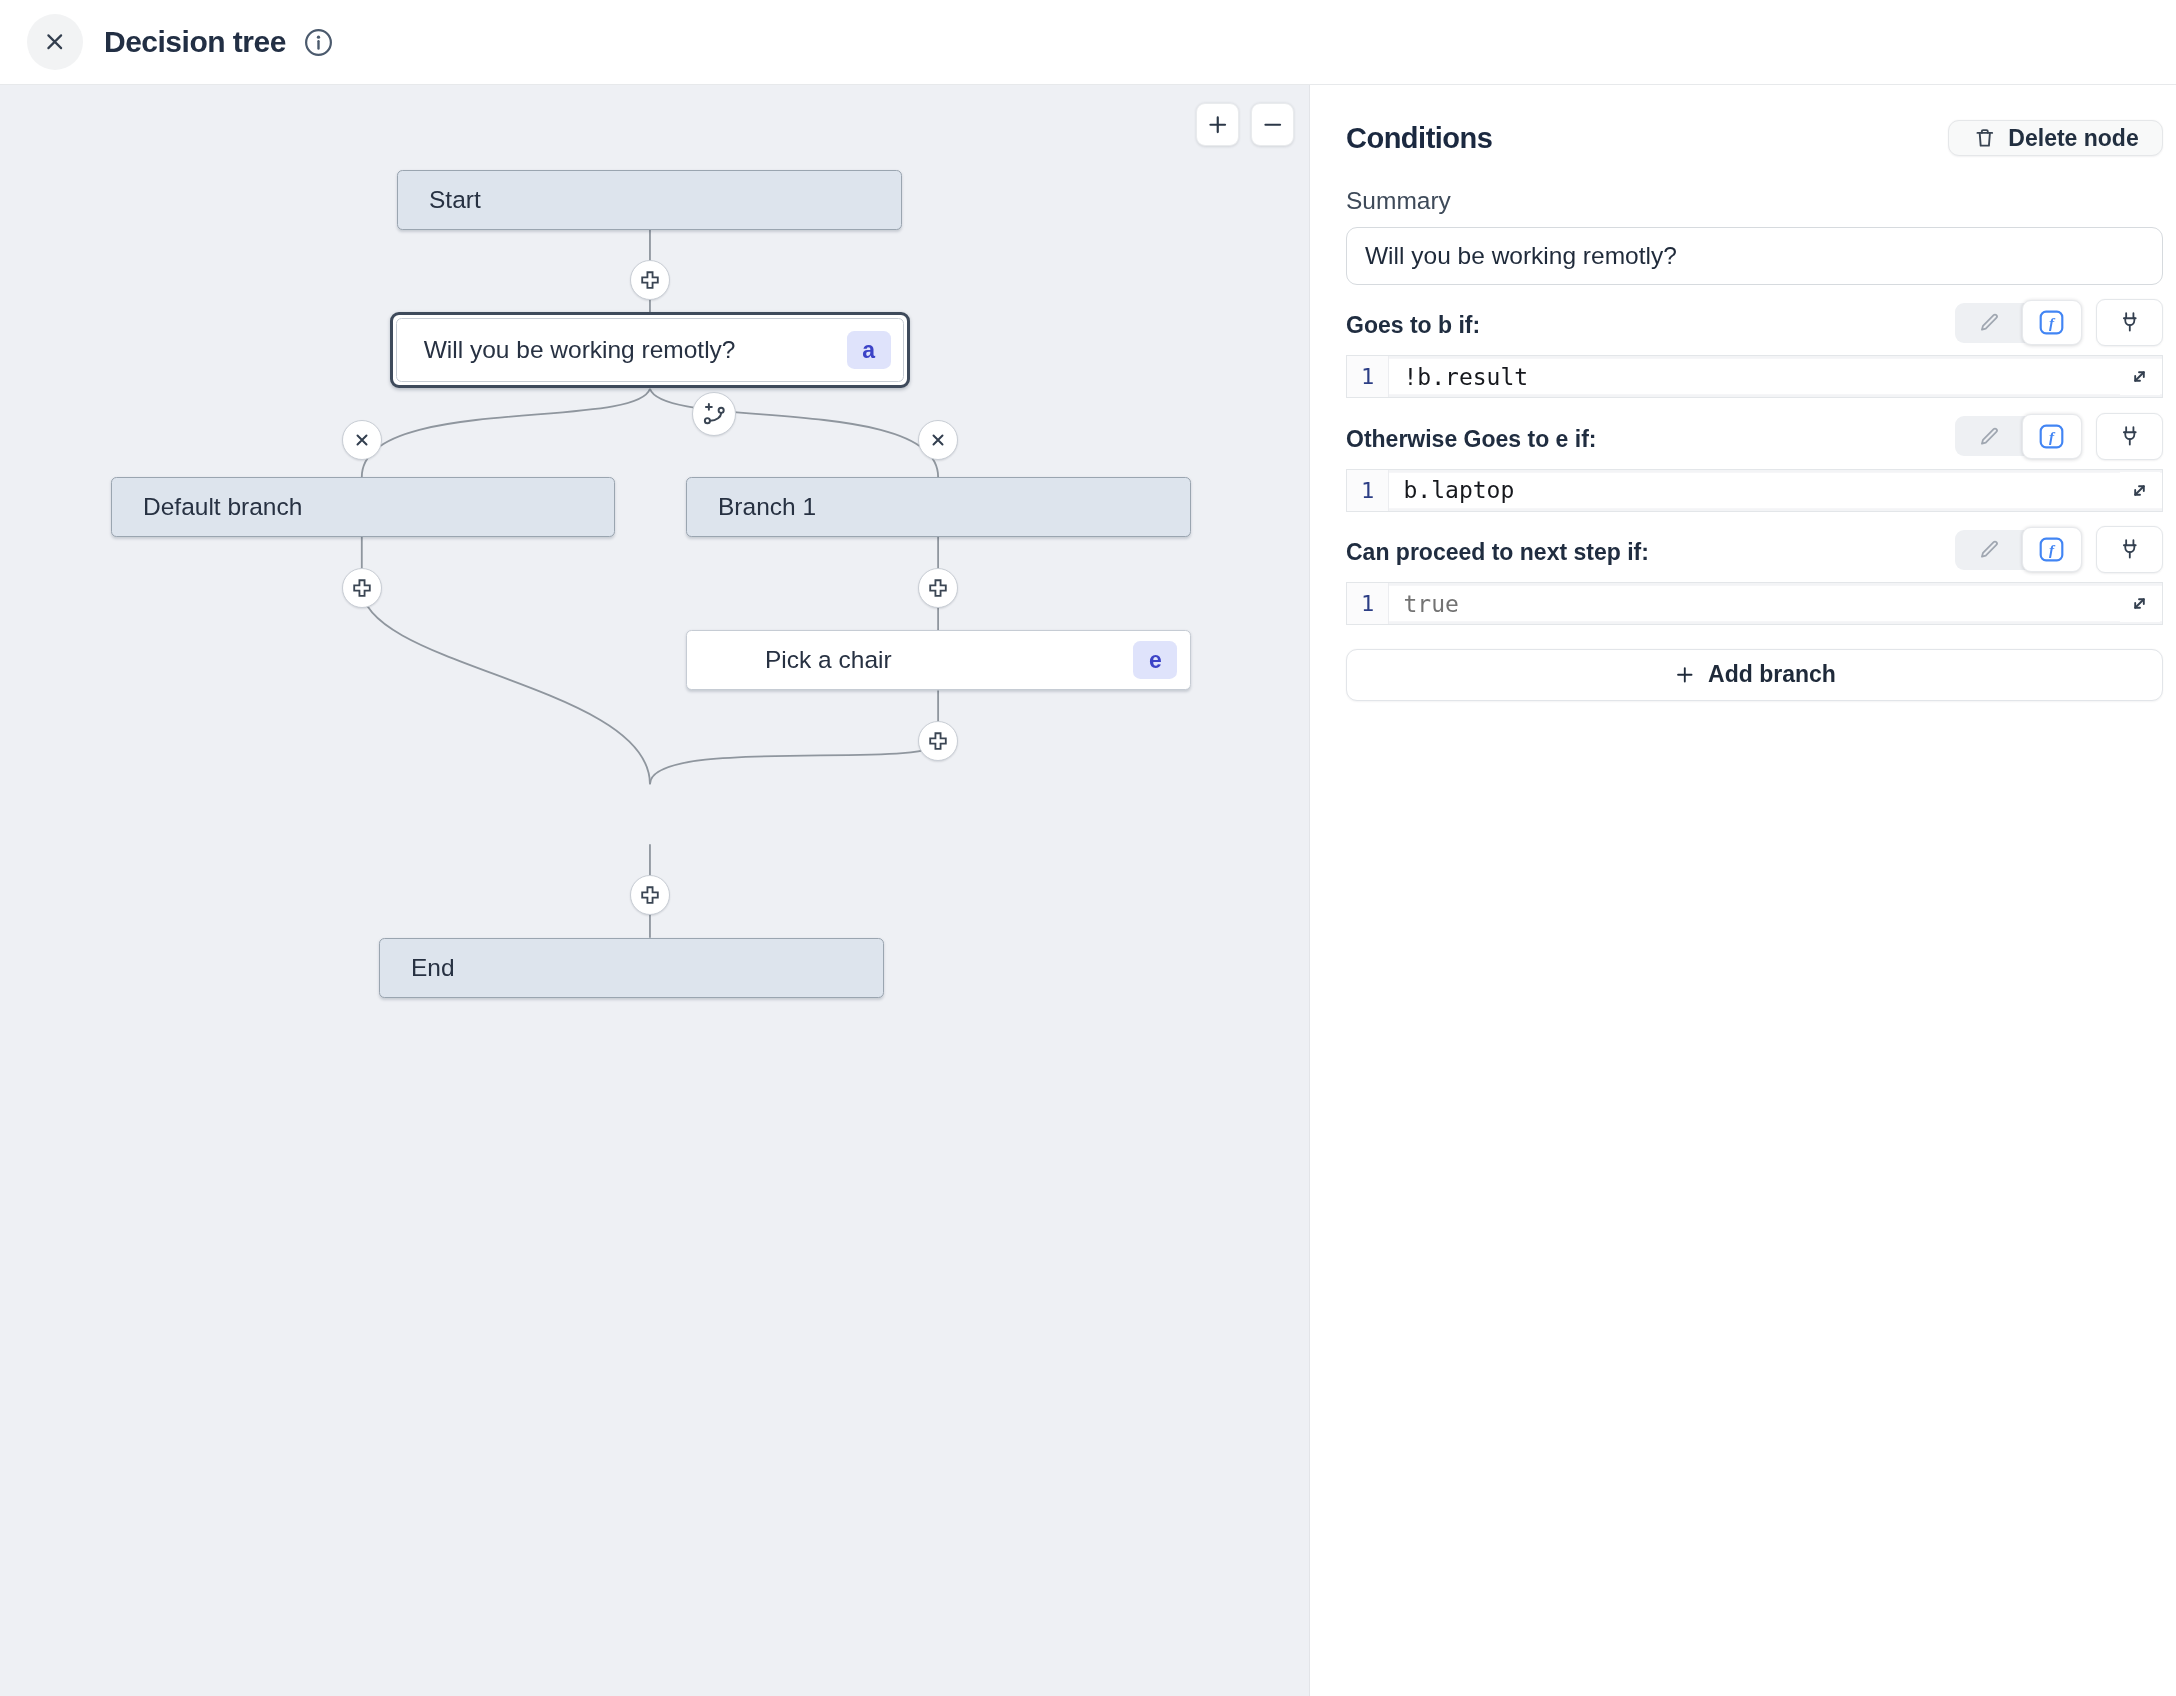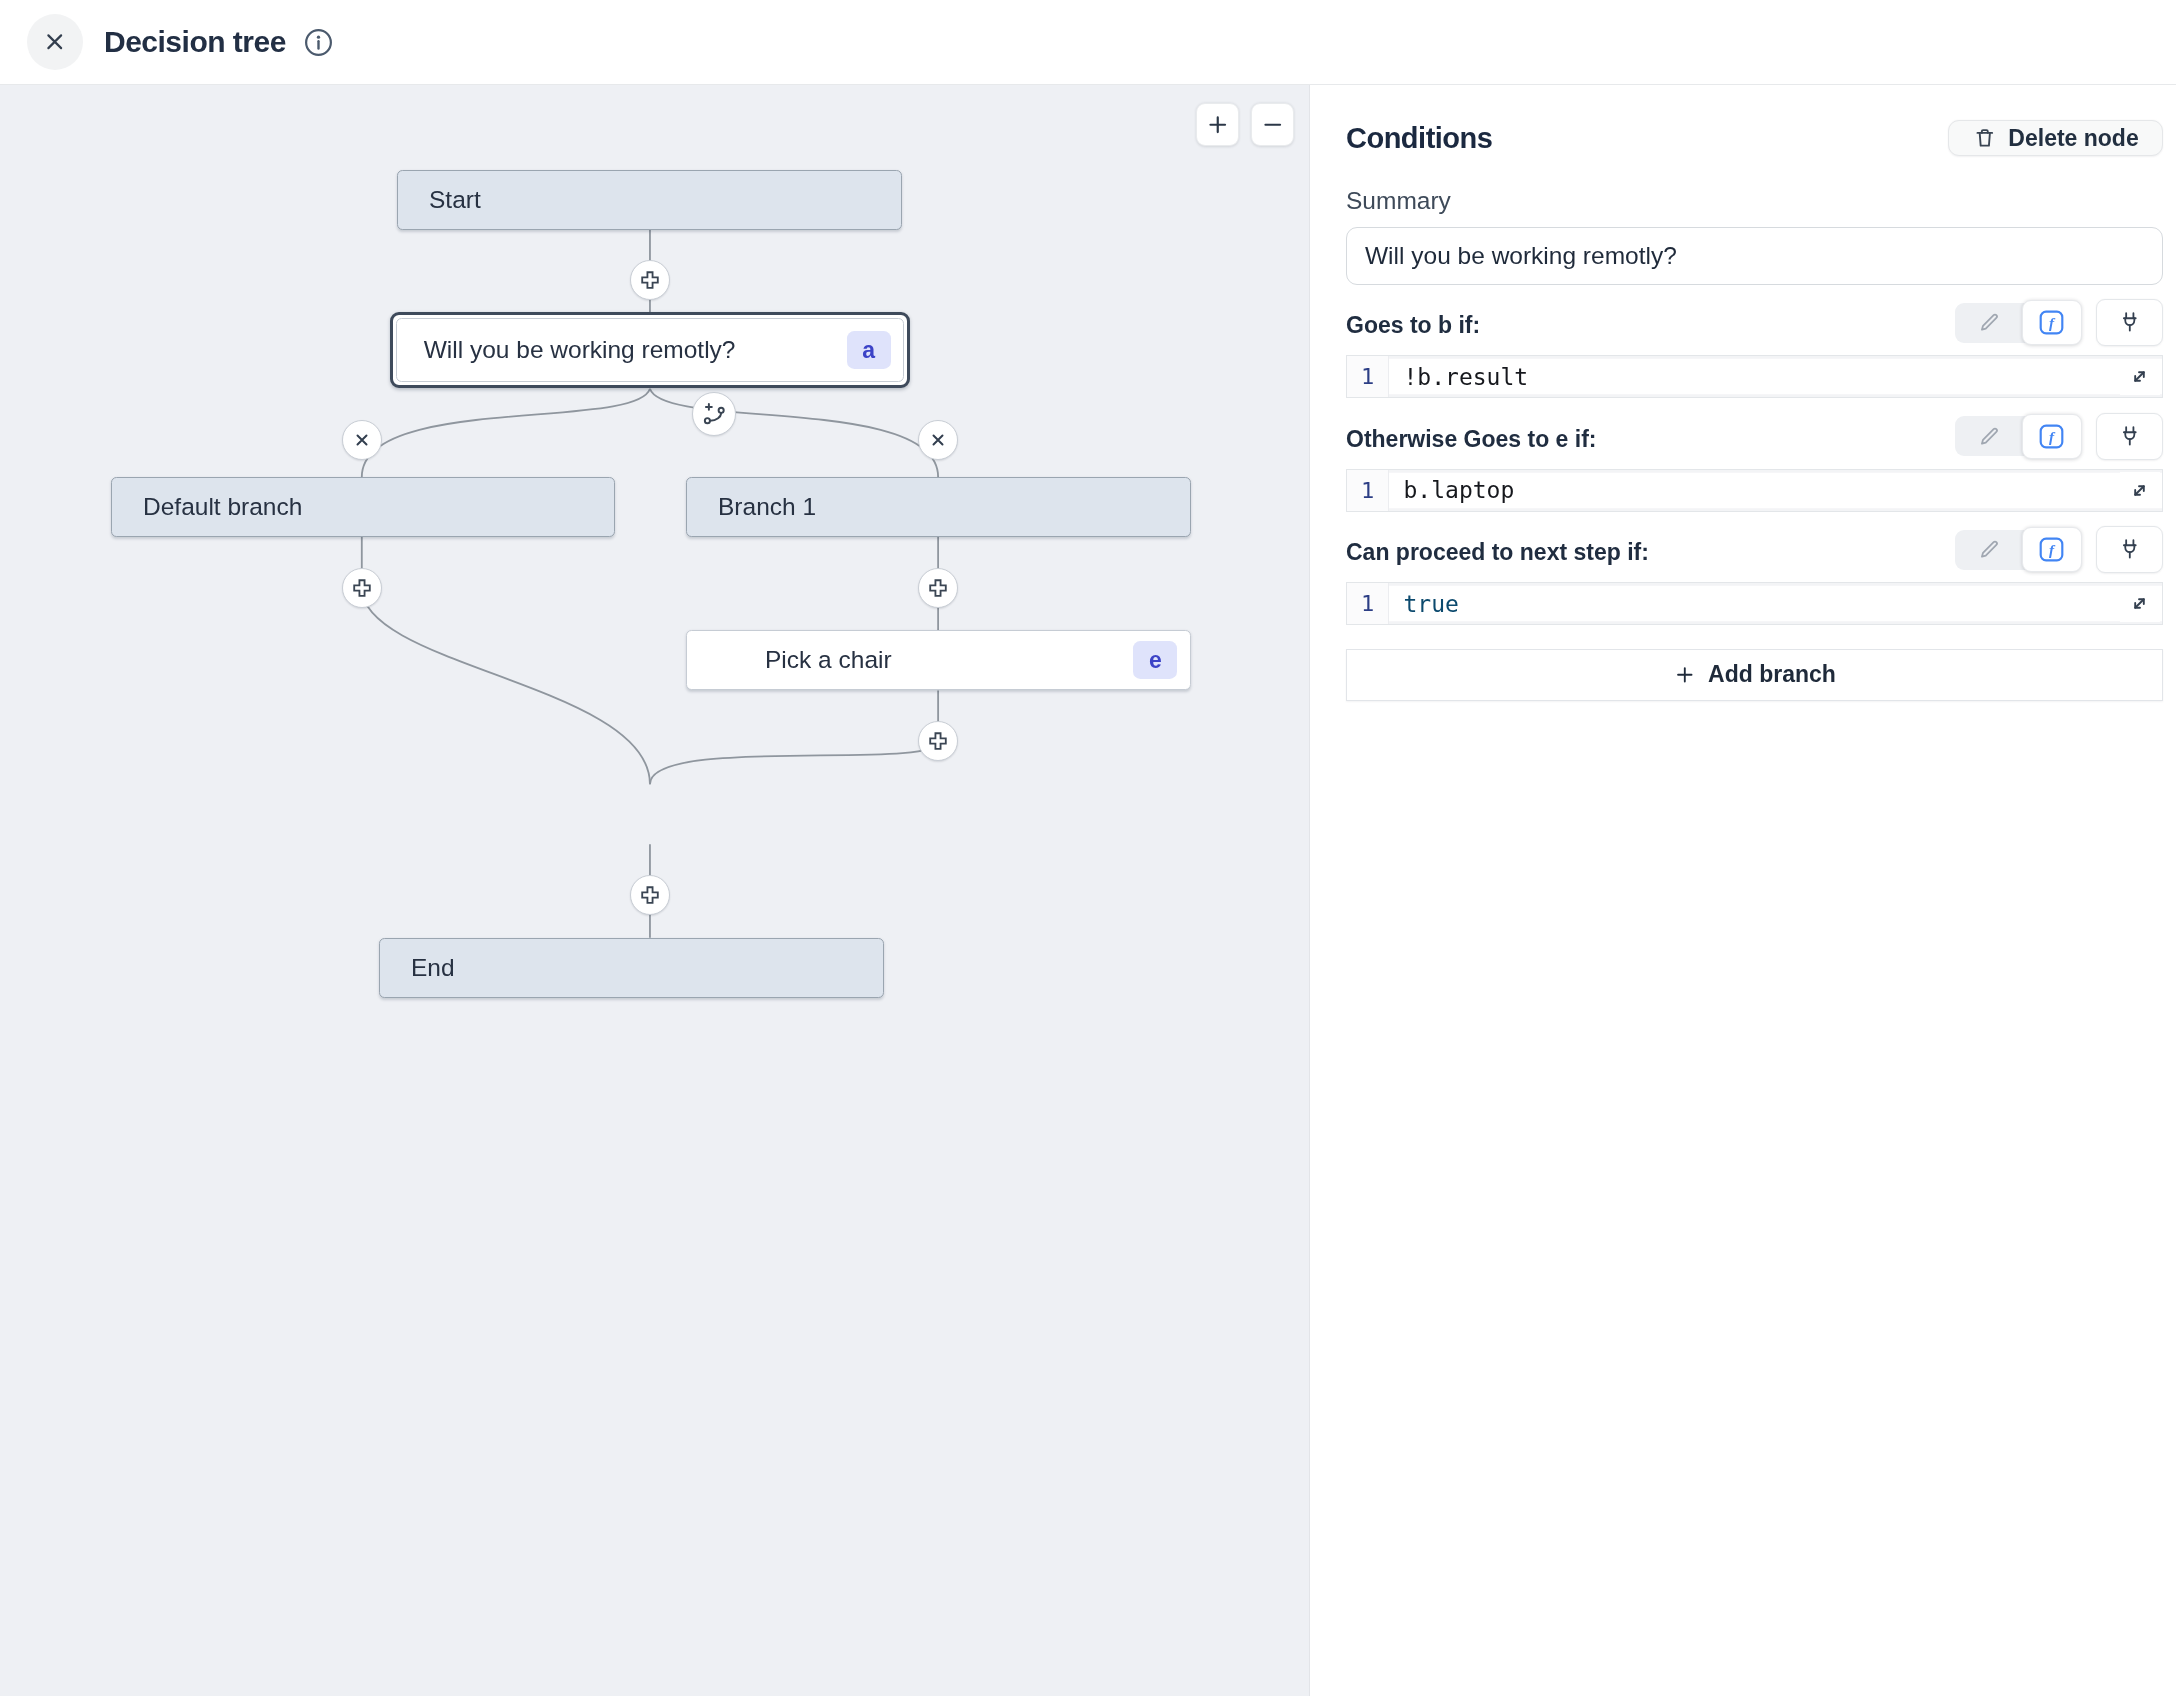--- a/index.html
+++ b/index.html
@@ -79,21 +79,21 @@
             box-shadow:inset 0 2.7px 0 #f3f4f6, inset 0 -2.7px 0 #f3f4f6; }
   .gutter { width:42px; background:#fbfbfc; border-right:0.9px solid #ecedf0; display:flex;
             align-items:center; justify-content:center;
             font-family:"DejaVu Sans Mono", monospace; font-size:22px; color:#2c3e85; }
   .code { flex:1; display:flex; align-items:center; padding-left:14.5px;
           font-family:"DejaVu Sans Mono", monospace; font-size:23px; color:#16181d; }
   .expand-btn { width:40px; margin:2.7px 2.7px 2.7px 0; background:#fff; display:flex;
                 align-items:center; justify-content:center; cursor:pointer; }
 
   .add-branch-btn { margin-top:23.6px; width:100%; height:52px; background:#fff;
-                    border:1.4px solid #e2e5e9; border-radius:0; box-shadow:0 0.9px 1.8px rgba(16,24,40,.05);
+                    border:1.4px solid #e2e5e9; border-radius:11px; box-shadow:0 0.9px 1.8px rgba(16,24,40,.05);
                     display:flex; align-items:center; justify-content:center; gap:11px; cursor:pointer; }
   .add-branch-btn span { font-size:23px; font-weight:bold; color:#1f2a3a; }
 </style>
 </head>
 <body>
 
 <div class="app">
 
   <div class="topbar">
     <div class="close-btn">
@@ -347,21 +347,21 @@
                   <path d="M9,2.5 v5.5 M17,2.5 v5.5 M6.5,8 h13"></path>
                   <path d="M8,8 v2.5 a5,5 0 0 0 10,0 V8"></path>
                   <path d="M13,15.5 v6"></path>
                 </g>
               </svg>
             </div>
           </div>
         </div>
         <div class="editor">
           <div class="gutter">1</div>
-          <div class="code" style="color: #0c4a6e;">true</div>
+          <div class="code" style="color: #737373;">true</div>
           <div class="expand-btn">
             <svg width="21" height="21" viewBox="0 0 22 22">
               <g stroke="#333f4f" stroke-width="2" fill="none" stroke-linecap="round" stroke-linejoin="round">
                 <path d="M6.5,15.5 L15.5,6.5"></path>
                   <path d="M10.5,6.5 h5 v5"></path>
                   <path d="M11.5,15.5 h-5 v-5"></path>
               </g>
             </svg>
           </div>
         </div>

